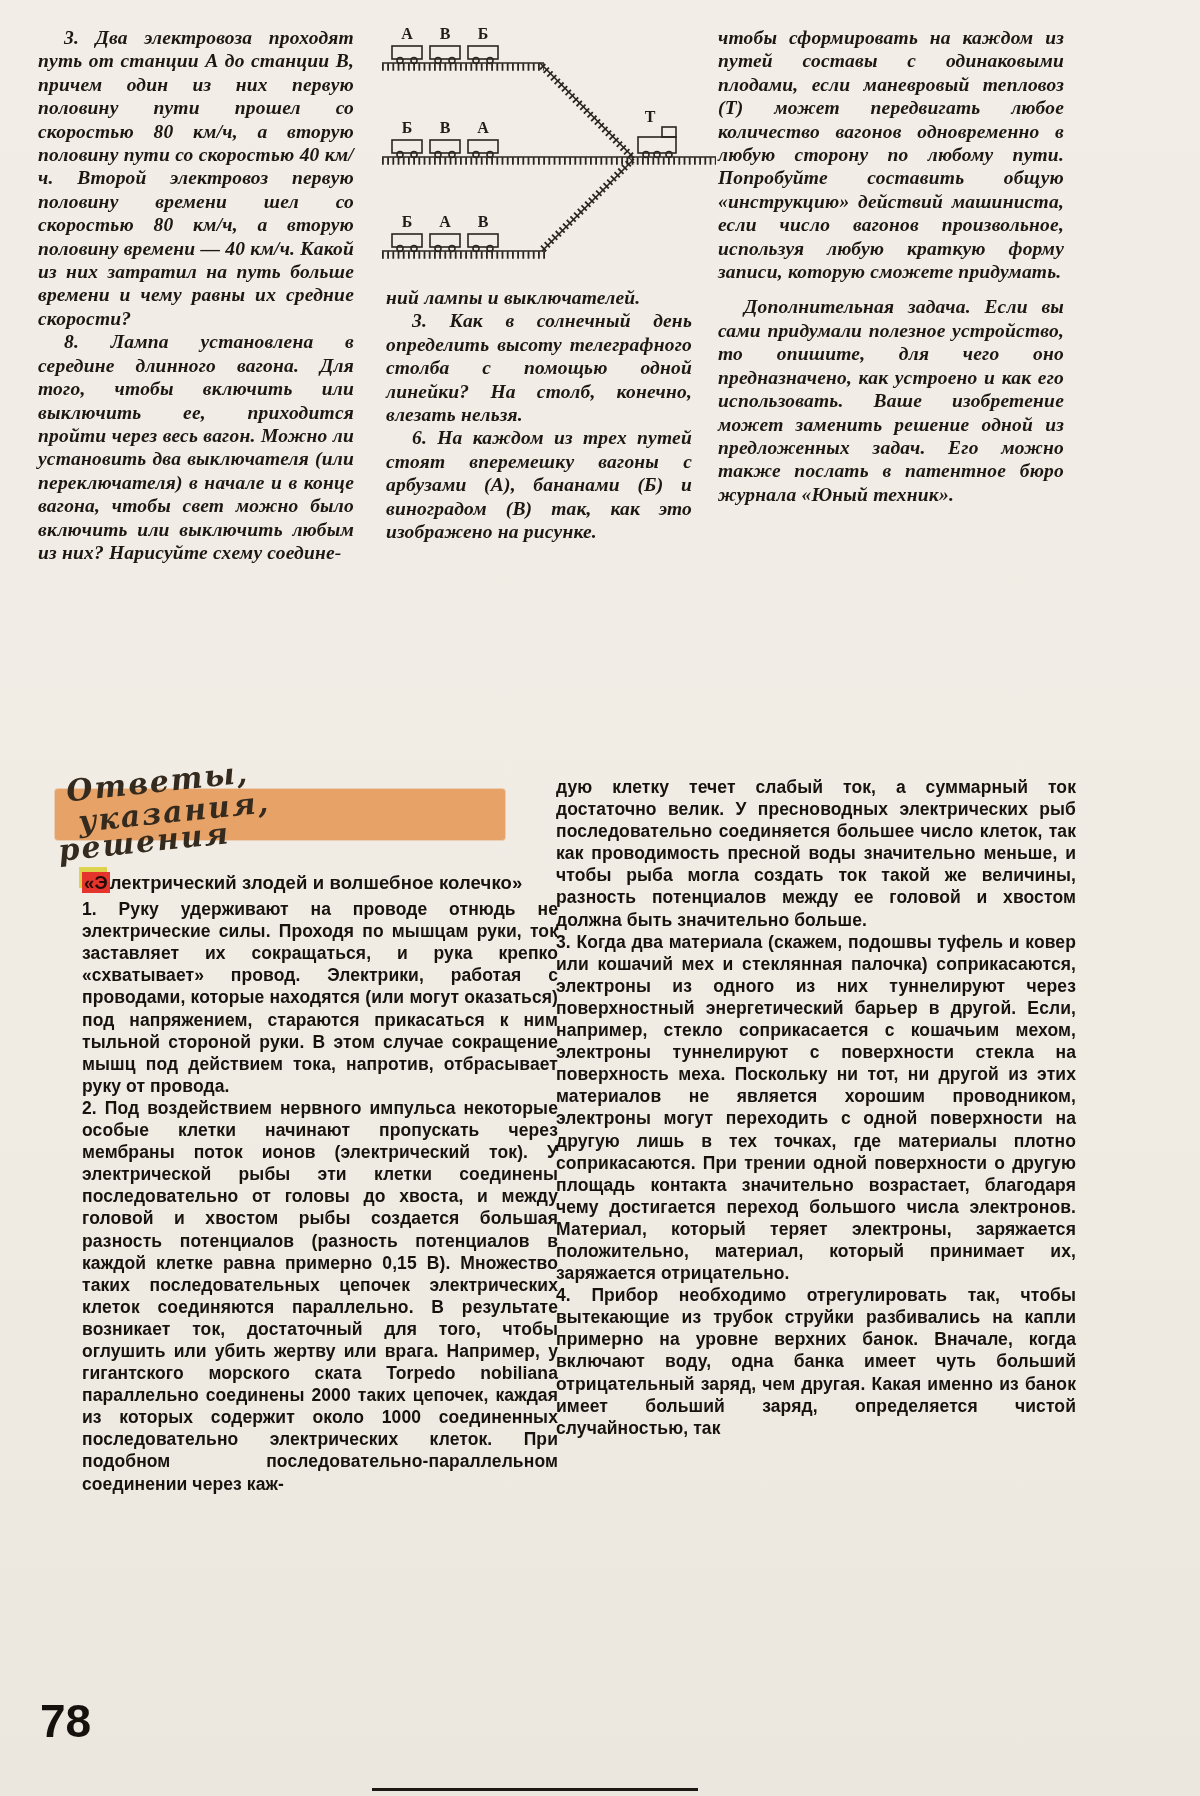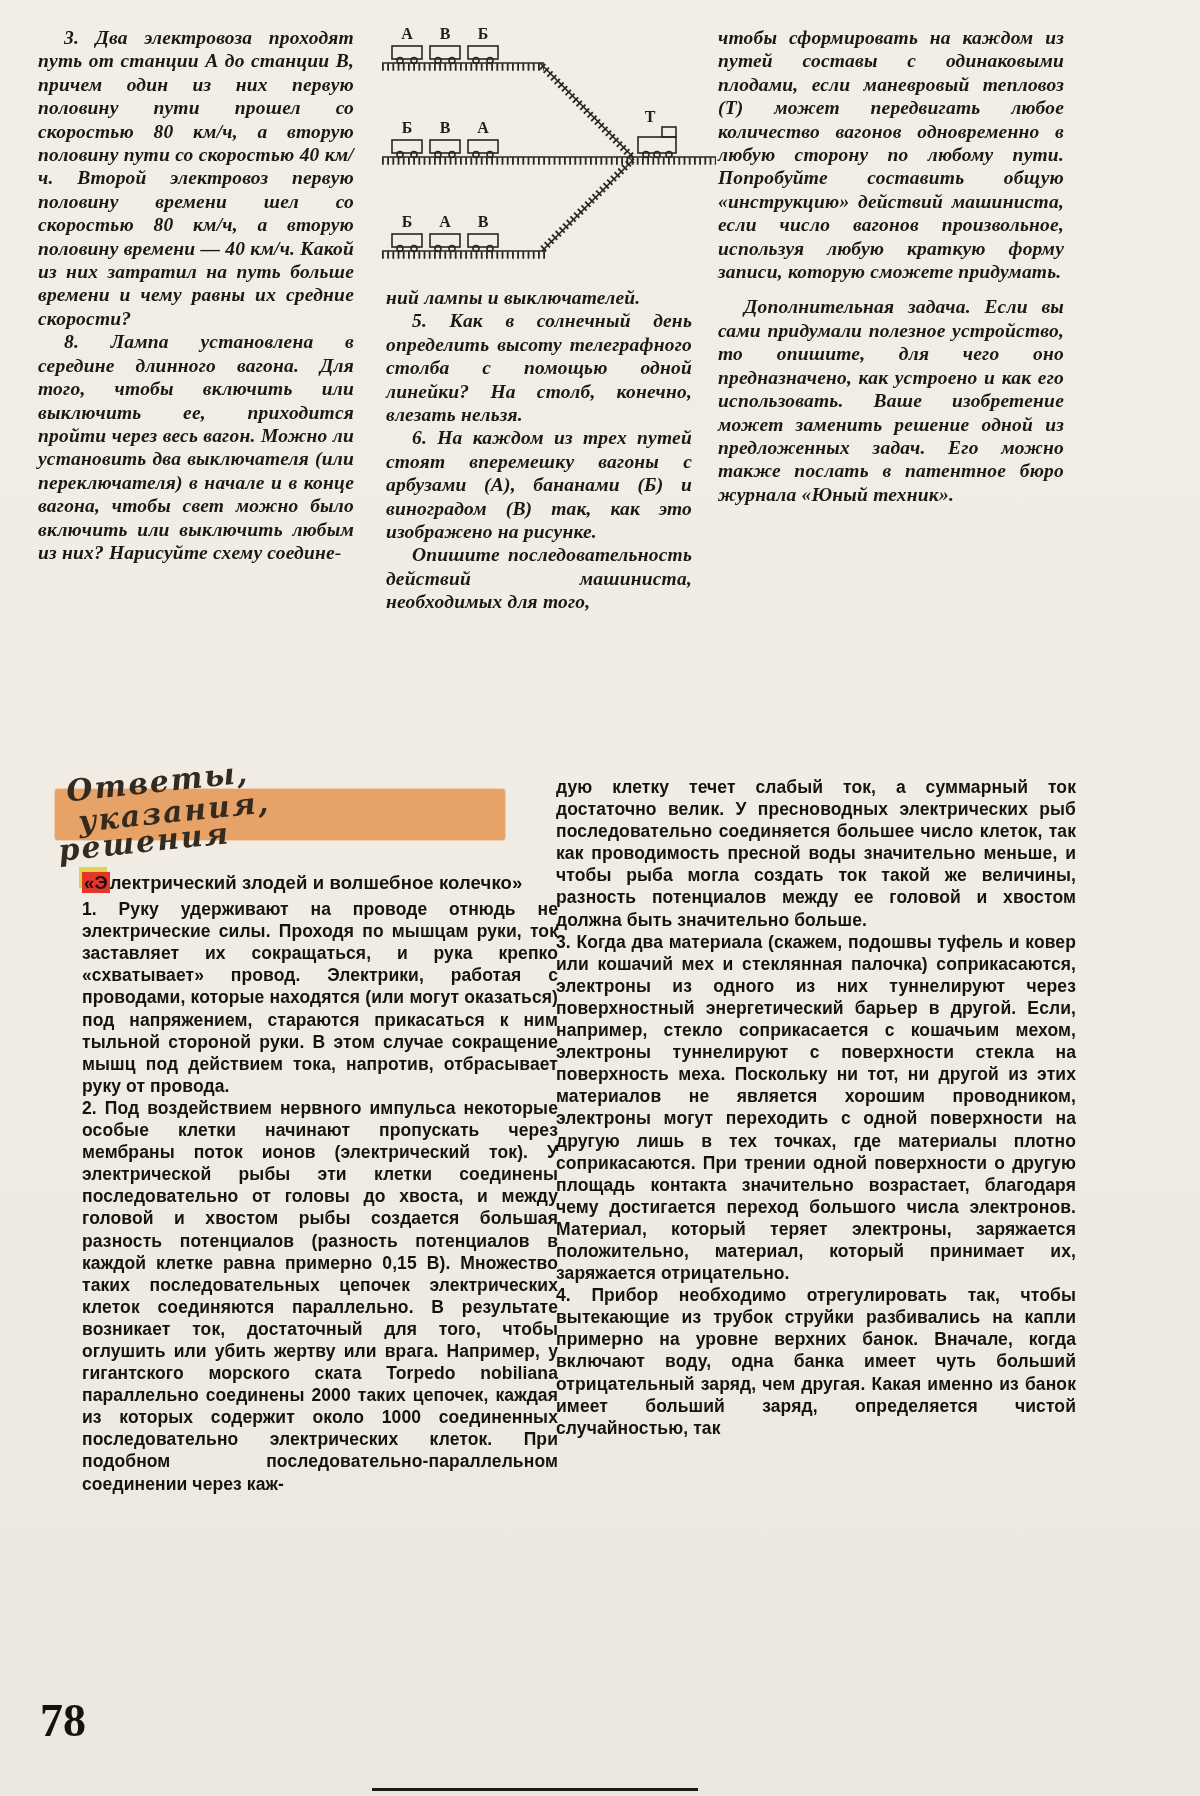--- a/index.html
+++ b/index.html
@@ -80,21 +80,21 @@
   .red-mark {
     background:#e5342b;
     color:#230c08;
     padding:0 2px;
     box-shadow:-3px -5px 0 0 #ddd34c;
   }
 
   
   .page-number {
     position:absolute; left:40px; top:1694px;
-    font-family:Liberation Serif, serif;
+    font-family:Liberation Sans, sans-serif;
     font-weight:700; font-size:46px; color:#15120d;
   }
   .bottom-rule {
     position:absolute; left:372px; top:1788px;
     width:326px; height:3px; background:#1c1915;
   }
 </style>
 </head>
 <body>
 
@@ -176,23 +176,22 @@
         <circle cx="264" cy="140.5" r="3"></circle>
           <circle cx="275" cy="140.5" r="3"></circle>
           <circle cx="287" cy="140.5" r="3"></circle>
       </g>
       <text x="268" y="108">Т</text>
     </svg>
   </div>
 
   <div class="top-col" id="col2">
     <p class="cont">ний лампы и выключателей.</p>
-    <p>5. Как в солнечный день определить высоту телеграфного столба с помощью одной линейки? На столб, конечно, влезать нельзя.</p>
+    <p>3. Как в солнечный день определить высоту телеграфного столба с помощью одной линейки? На столб, конечно, влезать нельзя.</p>
     <p>6. На каждом из трех путей стоят вперемешку вагоны с арбузами (А), бананами (Б) и виноградом (В) так, как это изображено на рисунке.</p>
-    <p>Опишите последовательность действий машиниста, необходимых для того,</p>
   </div>
 
   <div class="top-col" id="col3">
     <p class="cont">чтобы сформировать на каждом из путей составы с одинаковыми плодами, если маневровый тепловоз (Т) может передвигать любое количество вагонов одновременно в любую сторону по любому пути. Попробуйте составить общую «инструкцию» действий машиниста, если число вагонов произвольное, используя любую краткую форму записи, которую сможете придумать.</p>
     <p class="extra"><b>Дополнительная задача.</b> <span>Если вы сами придумали полезное устройство, то опишите, для чего оно предназначено, как устроено и как его использовать. Ваше изобретение может заменить решение одной из предложенных задач. Его можно также послать в патентное бюро журнала «Юный техник».</span></p>
   </div>
 
   <div class="hl-band"></div>
   <div class="hw hw1">Ответы,</div>
   <div class="hw hw2">указания,</div>

